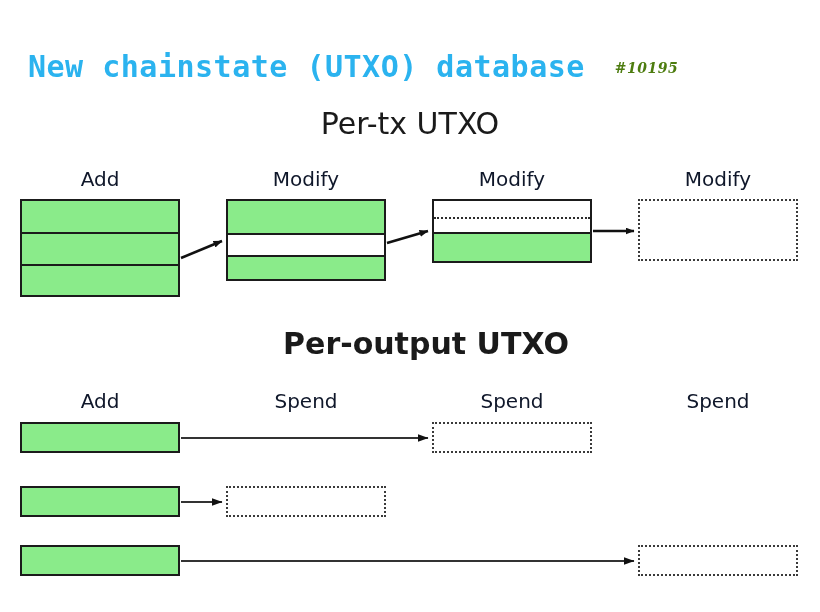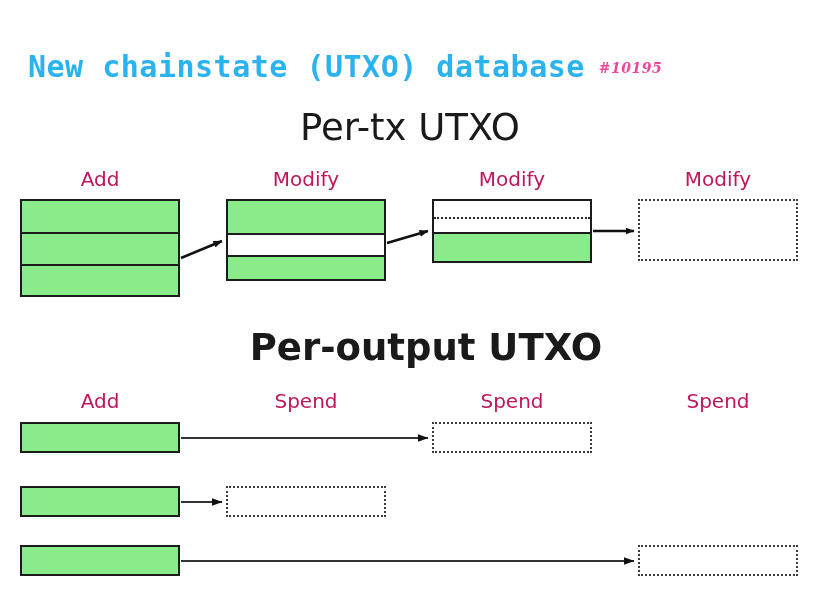--- a/index.html
+++ b/index.html
@@ -26,45 +26,45 @@
     font-size: 30px;
     letter-spacing: 0.5px;
     color: #2bb3ef;
     white-space: nowrap;
   }
   #slide-title .issue {
     font-family: "DejaVu Serif", serif;
     font-style: italic;
     font-weight: bold;
     font-size: 14px;
-    color: #ec4899;
-    margin-left: 14px;
+    color: #4d7c0f;
+    margin-left: 30px;
     vertical-align: 4px;
   }
 
   
   .section-heading {
     position: absolute;
     width: 820px;
     text-align: center;
     font-family: "DejaVu Sans", sans-serif;
-    font-size: 37px;
+    font-size: 30px;
     font-weight: 400;
     color: #1a1a1a;
     letter-spacing: 0px;
   }
   #heading-pertx   { top: 106px; left: 0; }
   #heading-peroutput { top: 326px; left: 16px; font-weight: bold; }
 
   
   .col-label {
     position: absolute;
     font-family: "DejaVu Sans", sans-serif;
     font-size: 20px;
-    color: #be185d;
+    color: #0f172a;
     text-align: center;
     width: 160px;
     white-space: nowrap;
   }
 
   
   .box {
     position: absolute;
     box-sizing: border-box;
     background: #ffffff;

